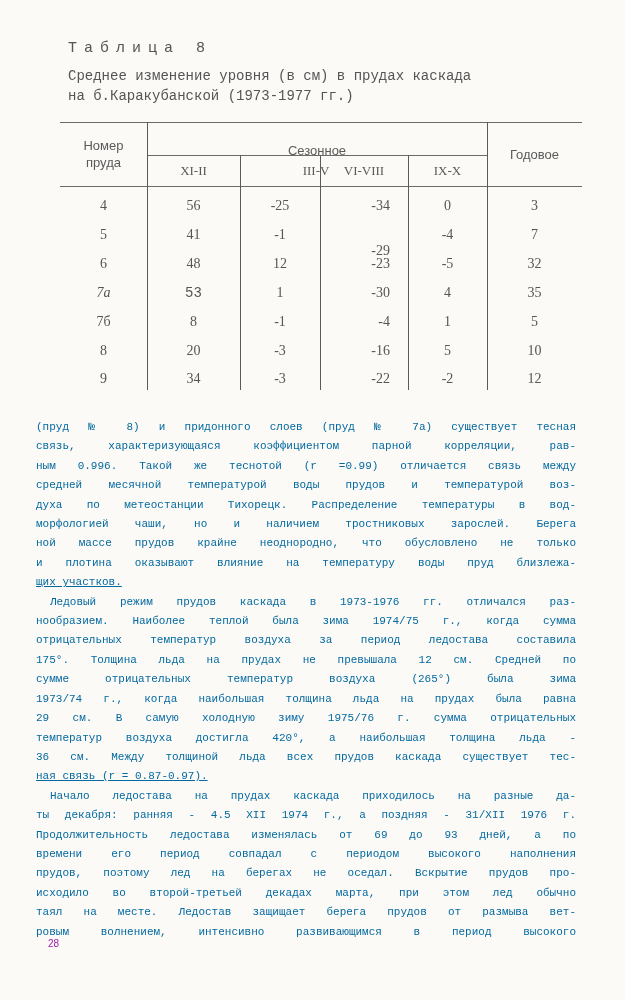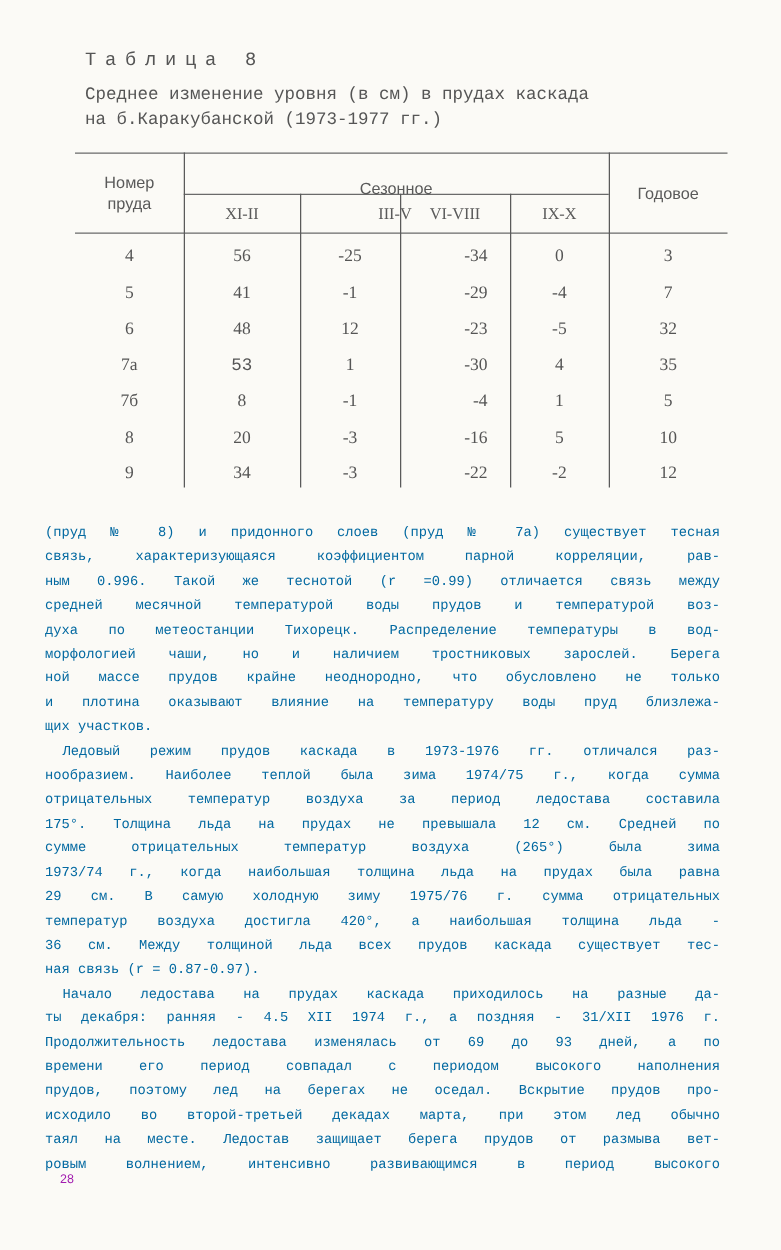--- a/index.html
+++ b/index.html
@@ -37,21 +37,21 @@
     position: absolute; height: 22px; font-size: 14px;
     display: flex; align-items: center; justify-content: center;
   }
   .body-text {
     position: absolute; left: 36px; top: 418px; width: 540px;
     font-size: 11px; line-height: 19.4px; color: #0369a1;
     text-align: justify;
   }
   .body-text p { margin: 0; }
   .body-text .line { display: block; text-align: justify; text-align-last: justify; white-space: nowrap; }
-  .body-text .line.last { text-align-last: left; }
+  .body-text .line.last { text-align-last: left; text-decoration: underline; }
   .body-text .indent { padding-left: 14px; }
   .page-num {
     position: absolute; left: 48px; top: 938px;
     font-family: "Liberation Sans", "DejaVu Sans", sans-serif;
     font-size: 10px; color: #a21caf;
   }
 </style>
 </head>
 <body>
 
@@ -88,34 +88,34 @@
       <div class="cell" style="left:87px; top:73px; width:93px;">56</div>
       <div class="cell" style="left:180px; top:73px; width:80px;">-25</div>
       <div class="cell" style="left:260px; top:73px; width:88px; justify-content:flex-end; padding-right:18px; box-sizing:border-box;">-34</div>
       <div class="cell" style="left:348px; top:73px; width:79px;">0</div>
       <div class="cell" style="left:427px; top:73px; width:95px;">3</div>
     </div>
     <div>
       <div class="cell" style="left:0; top:102px; width:87px;">5</div>
       <div class="cell" style="left:87px; top:102px; width:93px;">41</div>
       <div class="cell" style="left:180px; top:102px; width:80px;">-1</div>
-      <div class="cell" style="left:260px; top:102px; width:88px; justify-content:flex-end; padding-right:18px; box-sizing:border-box;font-family:Liberation Serif, serif;">-29</div>
+      <div class="cell" style="left:260px; top:118px; width:88px; justify-content:flex-end; padding-right:18px; box-sizing:border-box;font-family:Liberation Serif, serif;">-29</div>
       <div class="cell" style="left:348px; top:102px; width:79px;">-4</div>
       <div class="cell" style="left:427px; top:102px; width:95px;">7</div>
     </div>
     <div>
       <div class="cell" style="left:0; top:131px; width:87px;">6</div>
       <div class="cell" style="left:87px; top:131px; width:93px;">48</div>
       <div class="cell" style="left:180px; top:131px; width:80px;">12</div>
       <div class="cell" style="left:260px; top:131px; width:88px; justify-content:flex-end; padding-right:18px; box-sizing:border-box;">-23</div>
       <div class="cell" style="left:348px; top:131px; width:79px;">-5</div>
       <div class="cell" style="left:427px; top:131px; width:95px;">32</div>
     </div>
     <div>
-      <div class="cell" style="left:0; top:160px; width:87px;">7а</div>
+      <div class="cell" style="left:0; top:160px; width:87px;font-style:italic;">7а</div>
       <div class="cell" style="left:87px; top:160px; width:93px;font-family:Liberation Mono, monospace;">53</div>
       <div class="cell" style="left:180px; top:160px; width:80px;">1</div>
       <div class="cell" style="left:260px; top:160px; width:88px; justify-content:flex-end; padding-right:18px; box-sizing:border-box;">-30</div>
       <div class="cell" style="left:348px; top:160px; width:79px;">4</div>
       <div class="cell" style="left:427px; top:160px; width:95px;">35</div>
     </div>
     <div>
       <div class="cell" style="left:0; top:189px; width:87px;">7б</div>
       <div class="cell" style="left:87px; top:189px; width:93px;">8</div>
       <div class="cell" style="left:180px; top:189px; width:80px;">-1</div>

